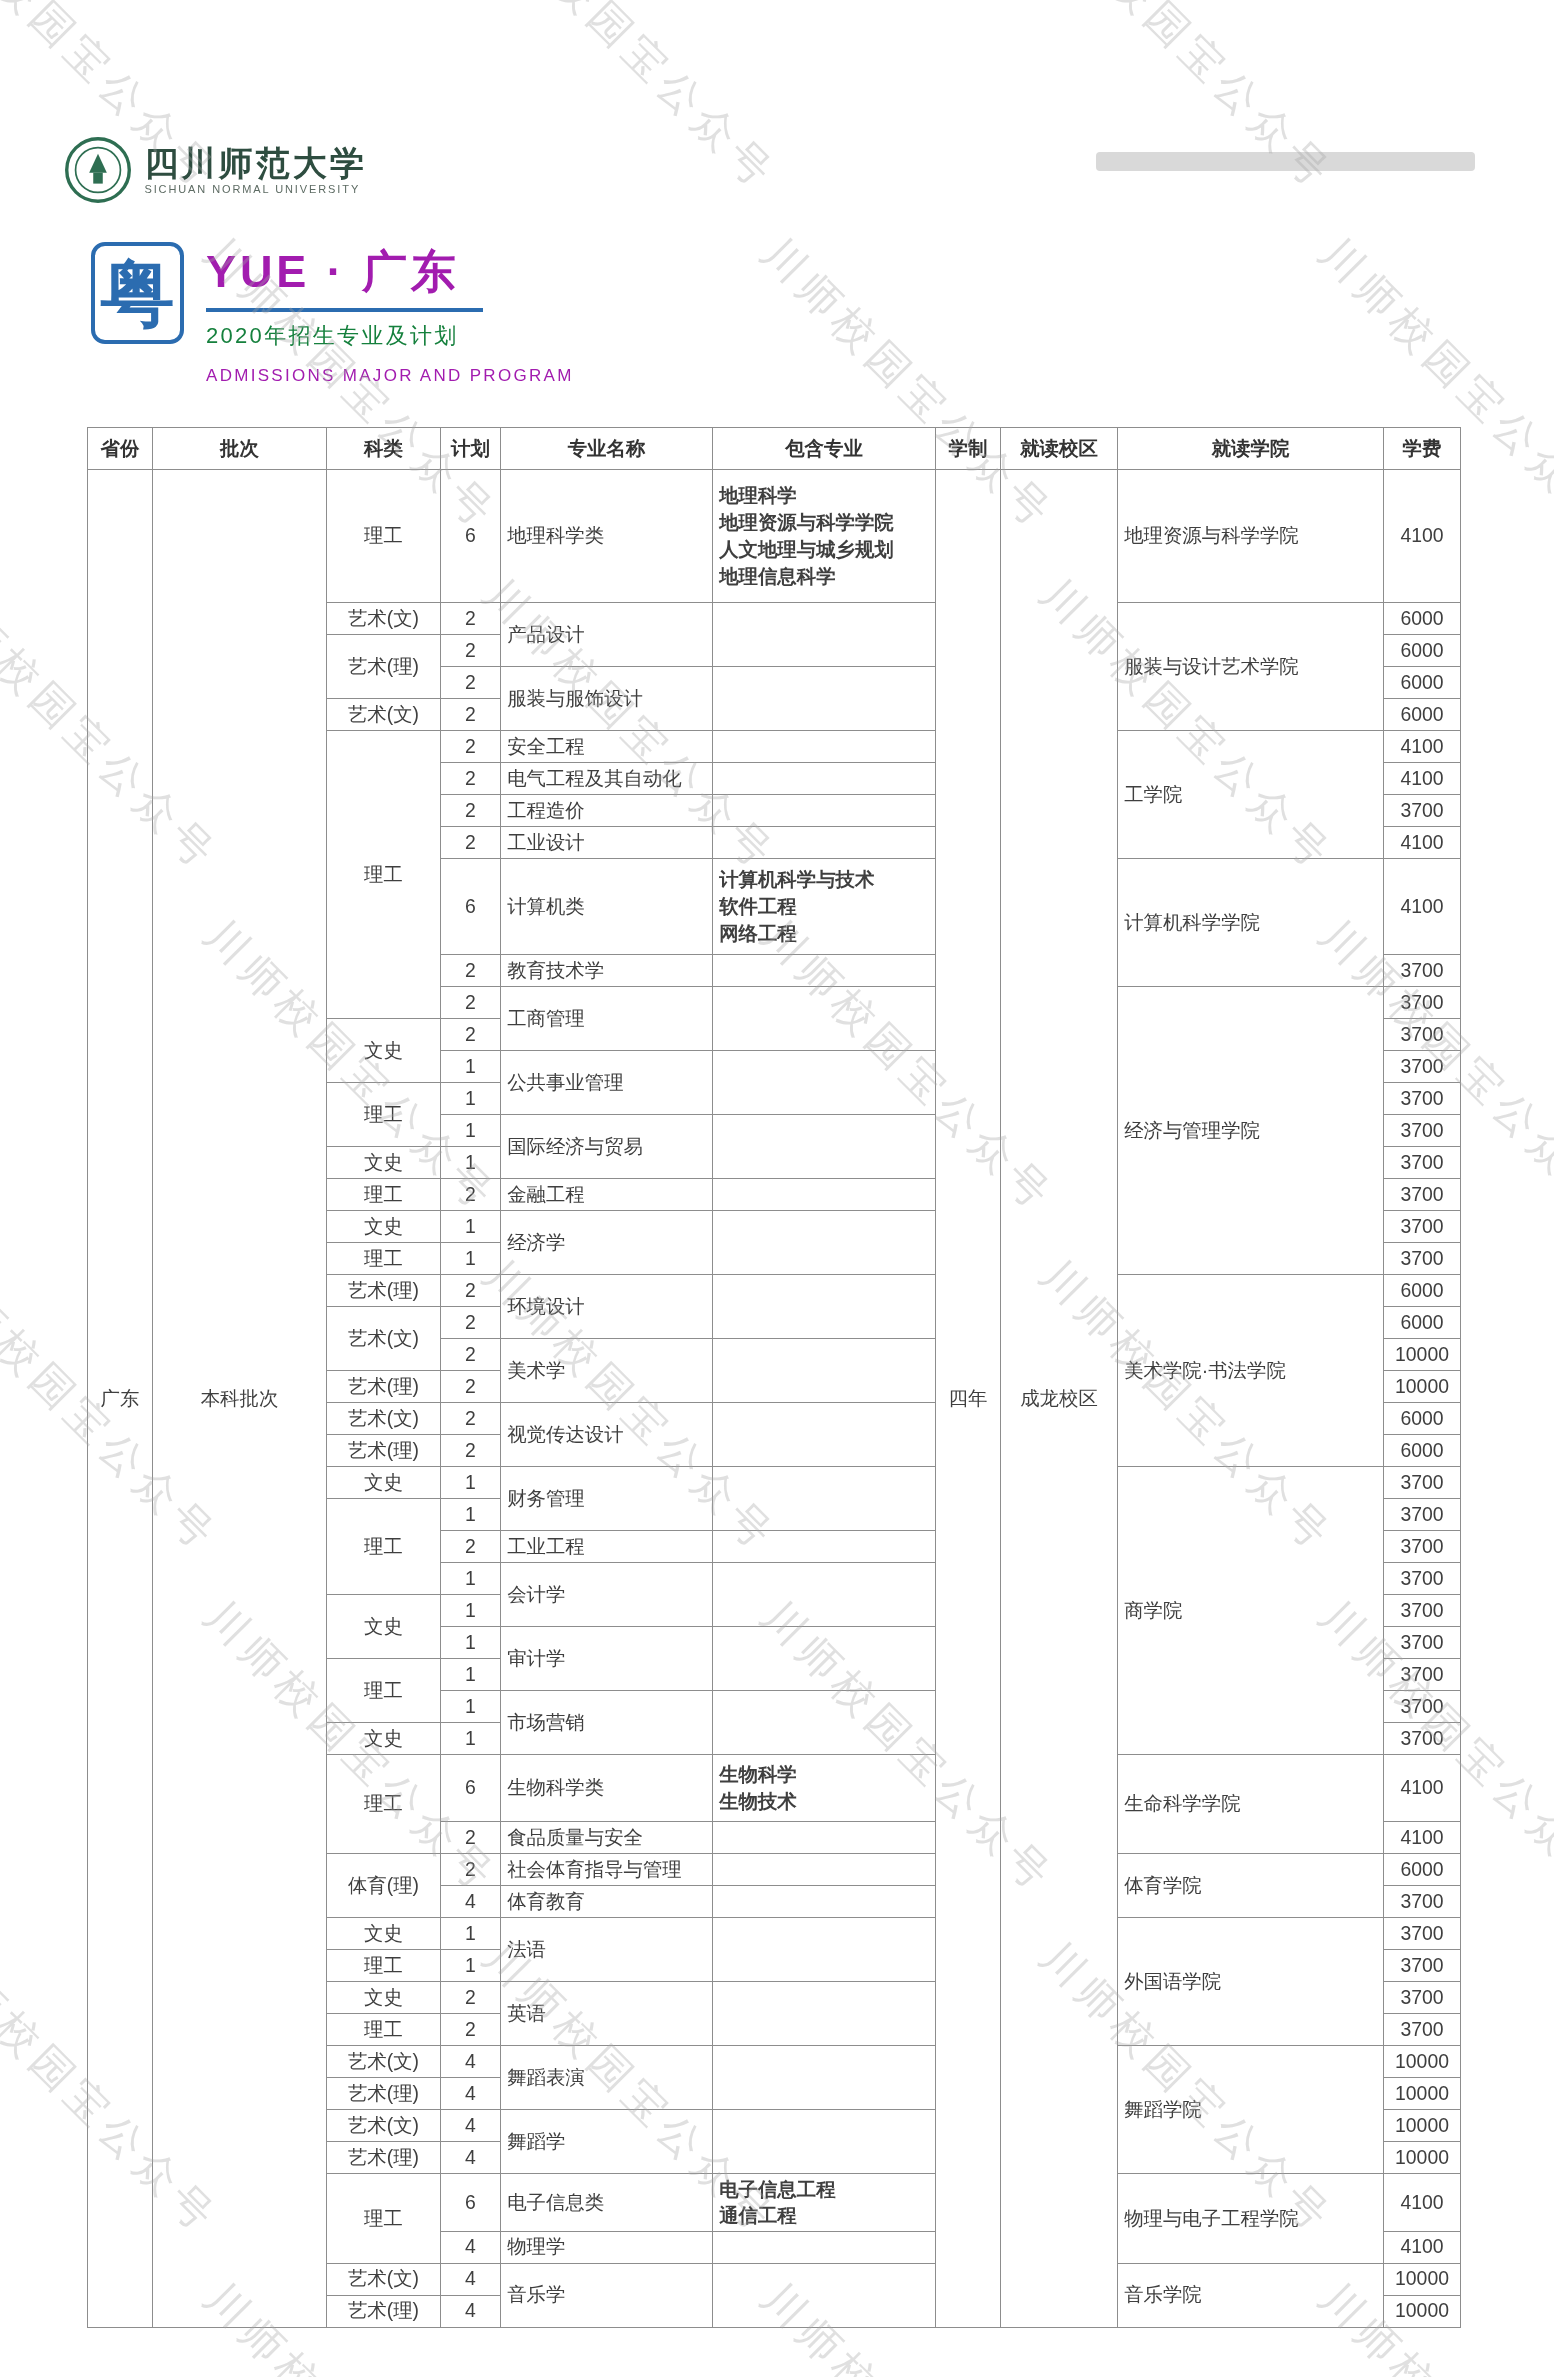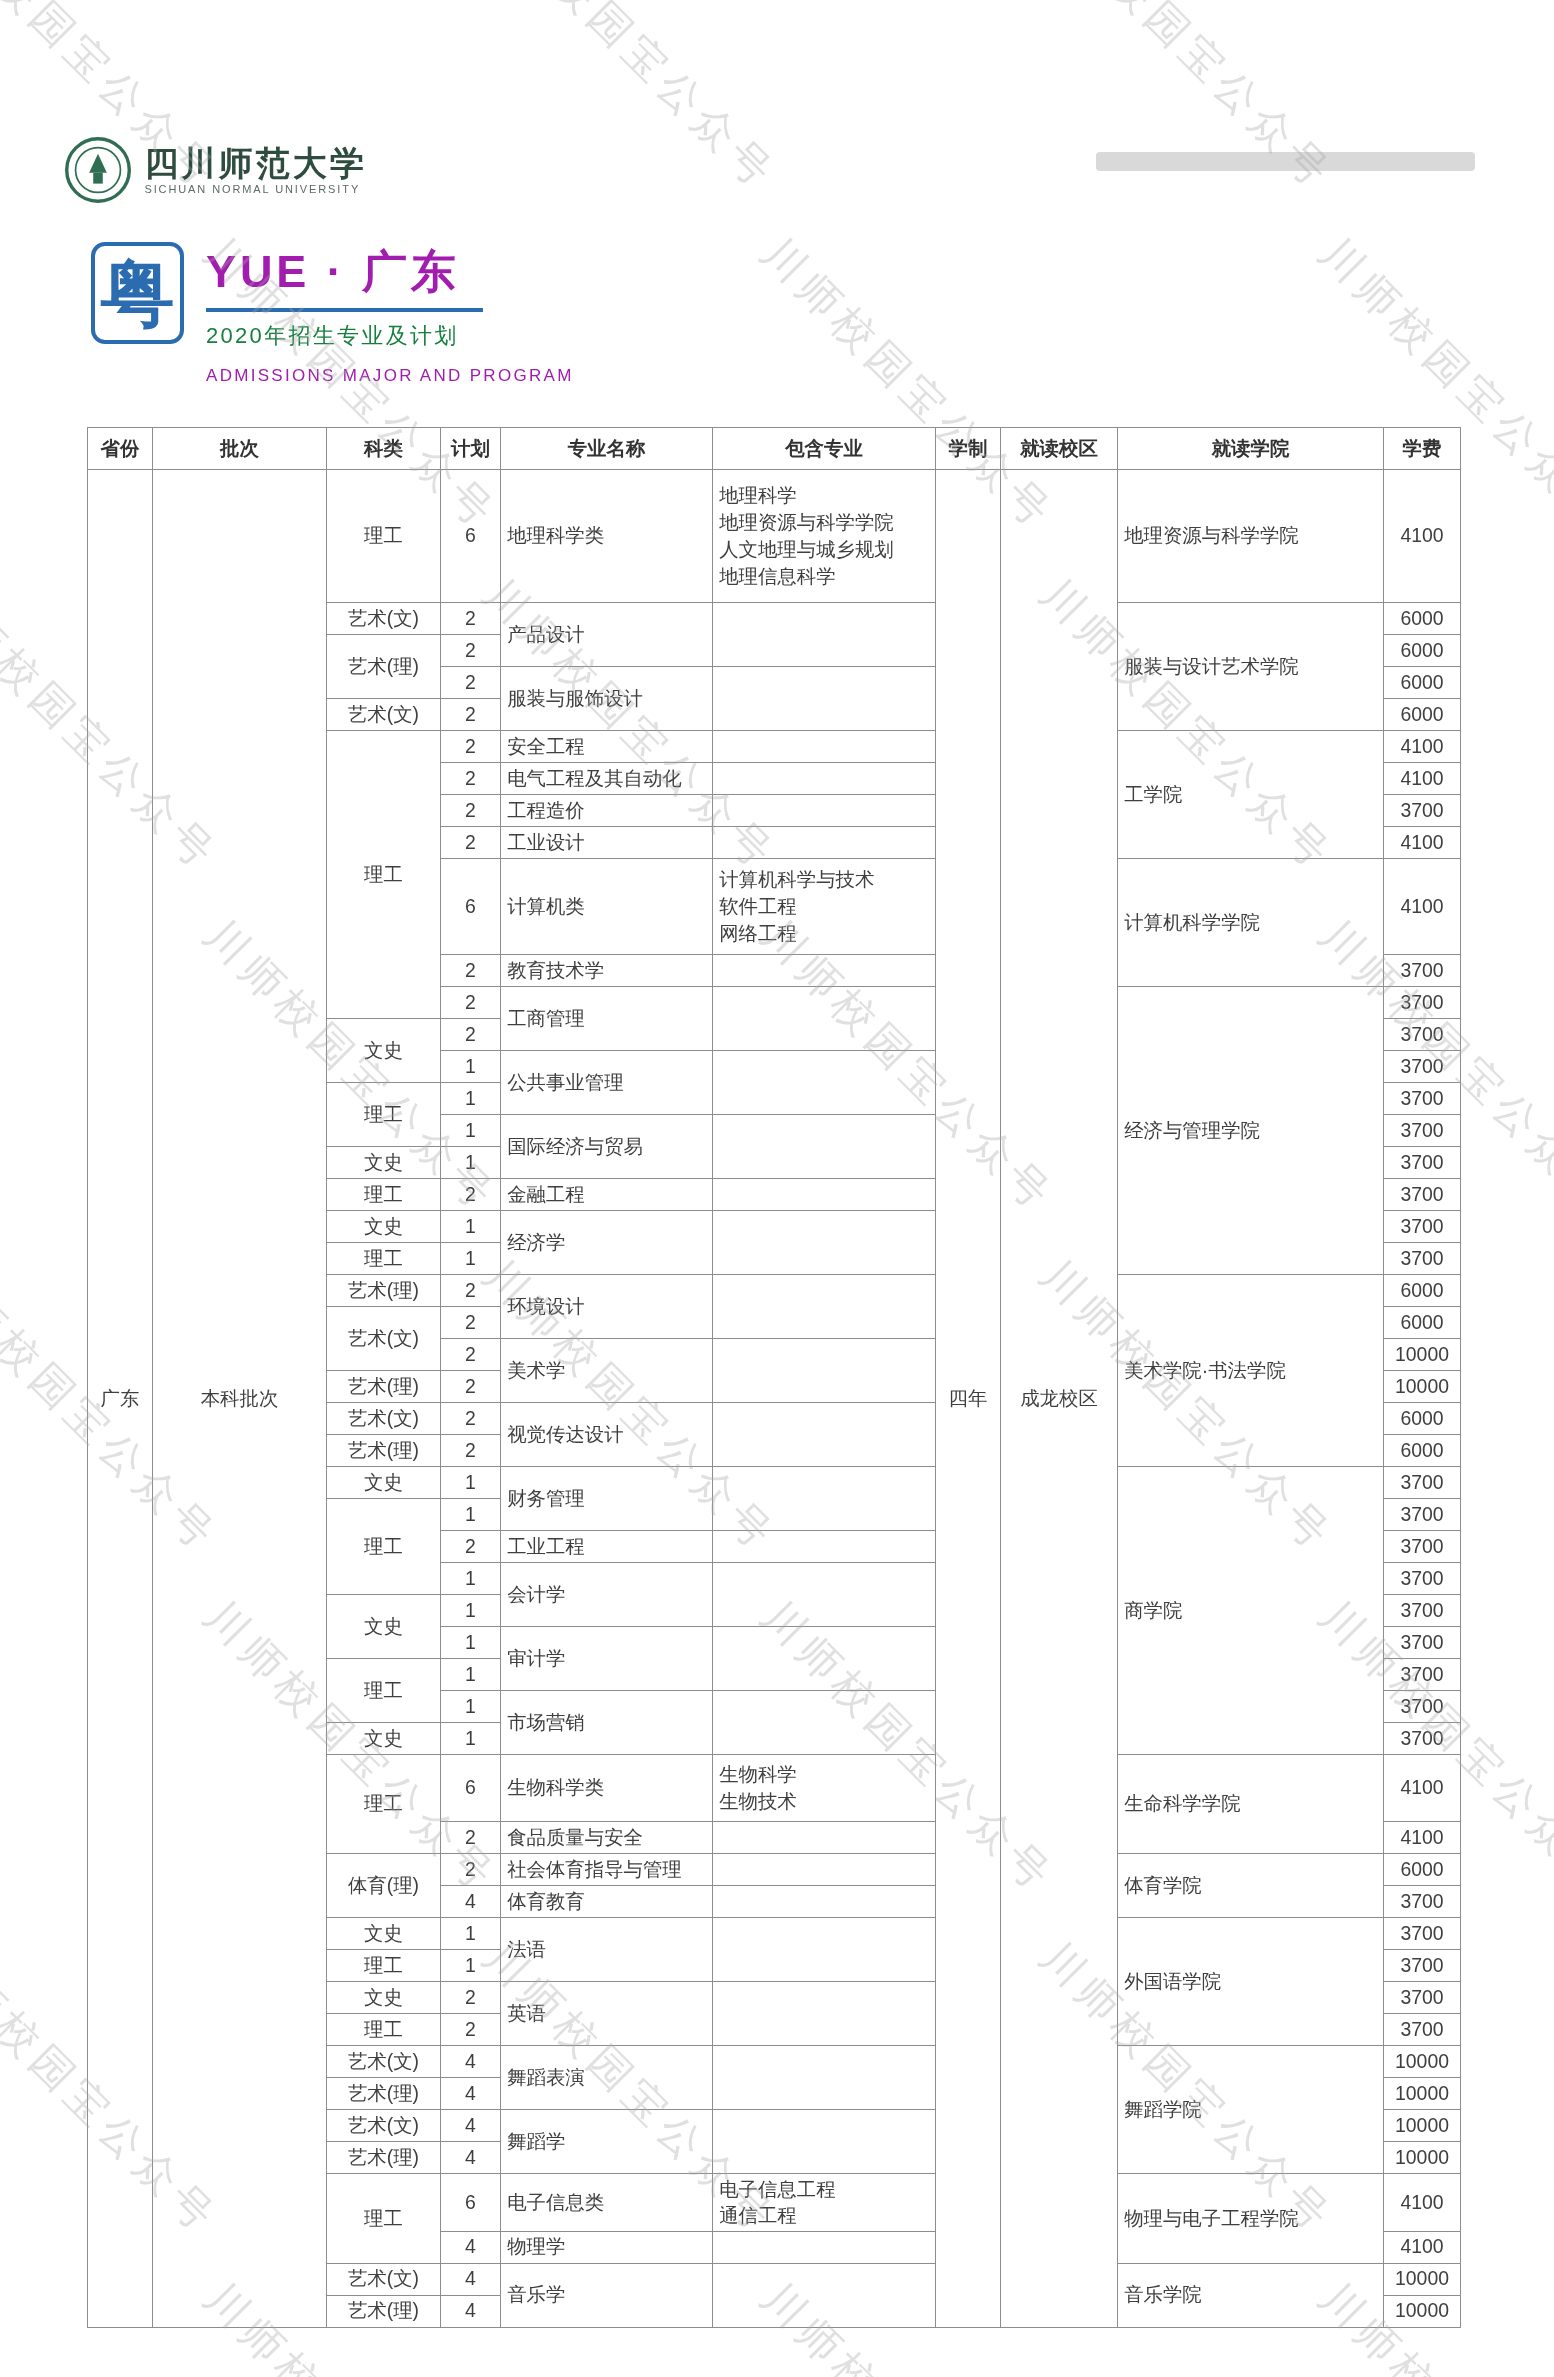--- a/index.html
+++ b/index.html
@@ -37,21 +37,21 @@
   table#admissions-table{border-collapse:collapse;table-layout:fixed;width:1374px;}
   #admissions-table th,#admissions-table td{
     border:1.5px solid #8d8d8d;font-size:19.4px;color:#3f3f3f;
     vertical-align:middle;padding:1.5px 6.2px;box-sizing:border-box;line-height:1.3;
     overflow:hidden;
   }
   #admissions-table th{height:42px;font-weight:600;text-align:center;color:#333;}
   #admissions-table tr{height:32px;}
   .c-center{text-align:center;}
   .c-left{text-align:left;padding-left:9.3px;}
-  .c-includes div{line-height:1.38;}
+  .c-includes div{line-height:1.38;font-weight:bold;}
 </style>
 </head>
 <body>
 
 <div id="watermark-layer">
     <span class="wm" style="left: -124px; top: 15.5px;">川师校园宝公众号</span>
     <span class="wm" style="left: 434px; top: 15.5px;">川师校园宝公众号</span>
     <span class="wm" style="left: 991px; top: 15.5px;">川师校园宝公众号</span>
     <span class="wm" style="left: 155px; top: 356px;">川师校园宝公众号</span>
     <span class="wm" style="left: 712px; top: 356px;">川师校园宝公众号</span>

